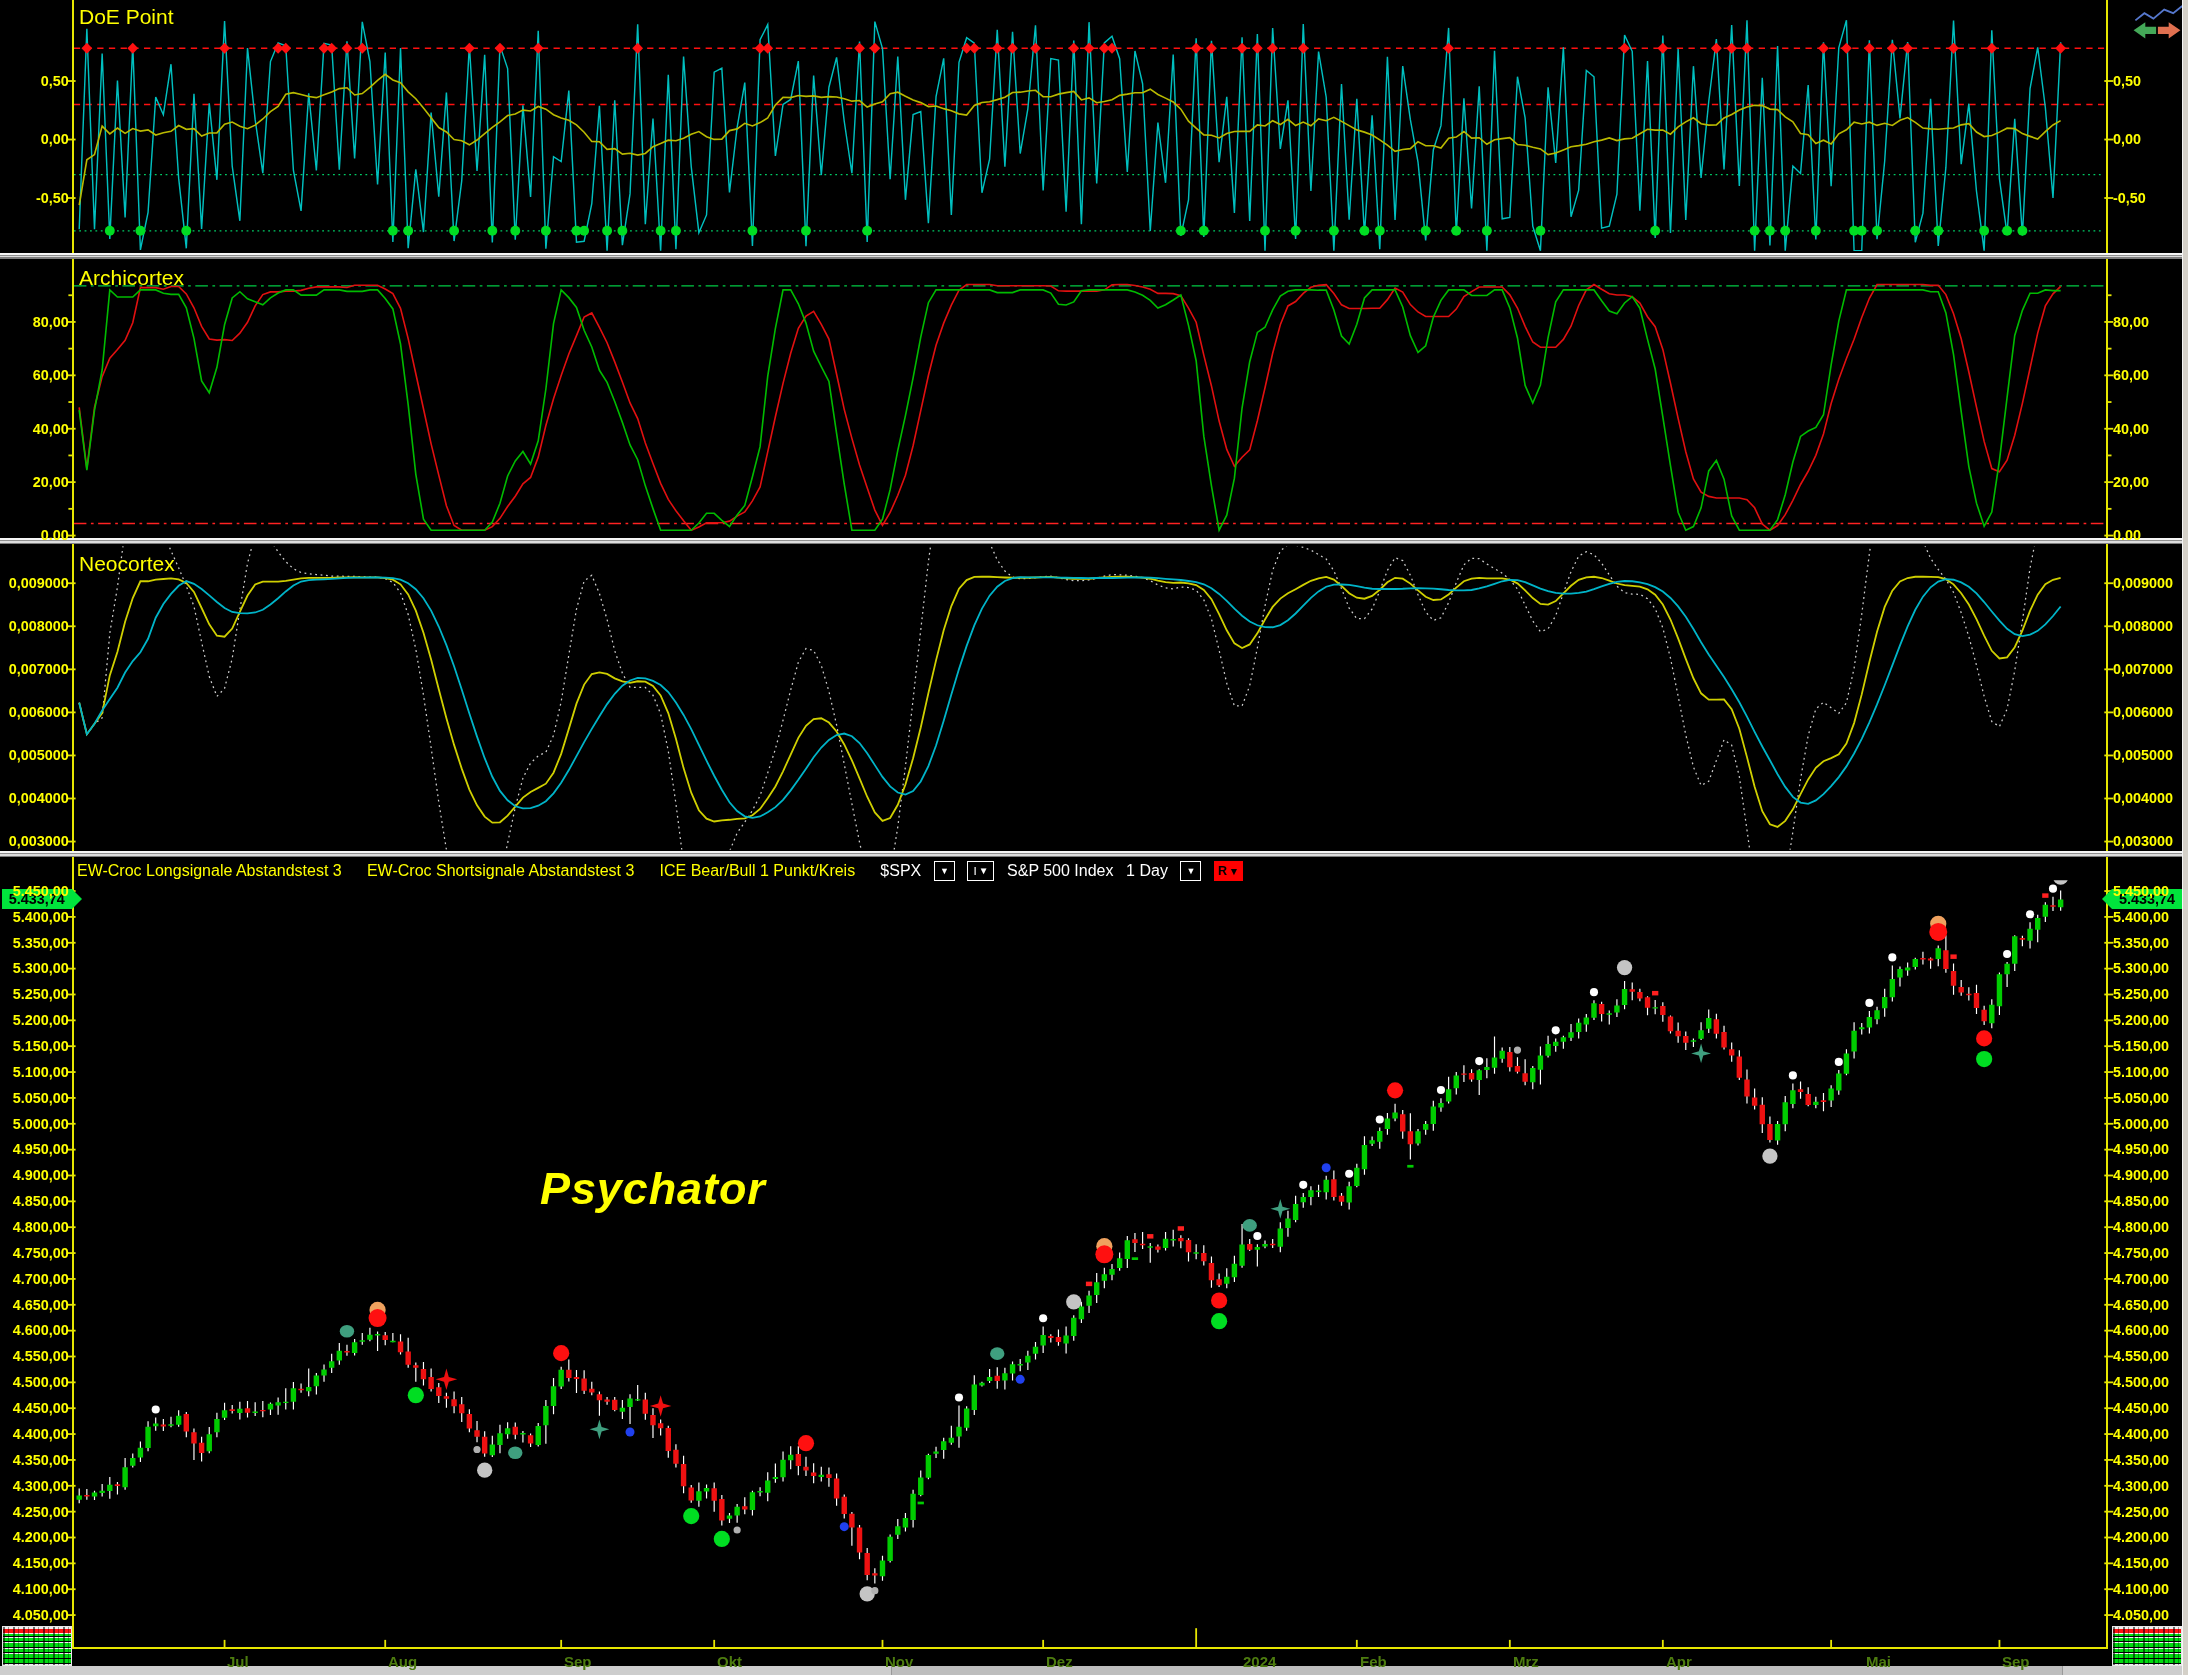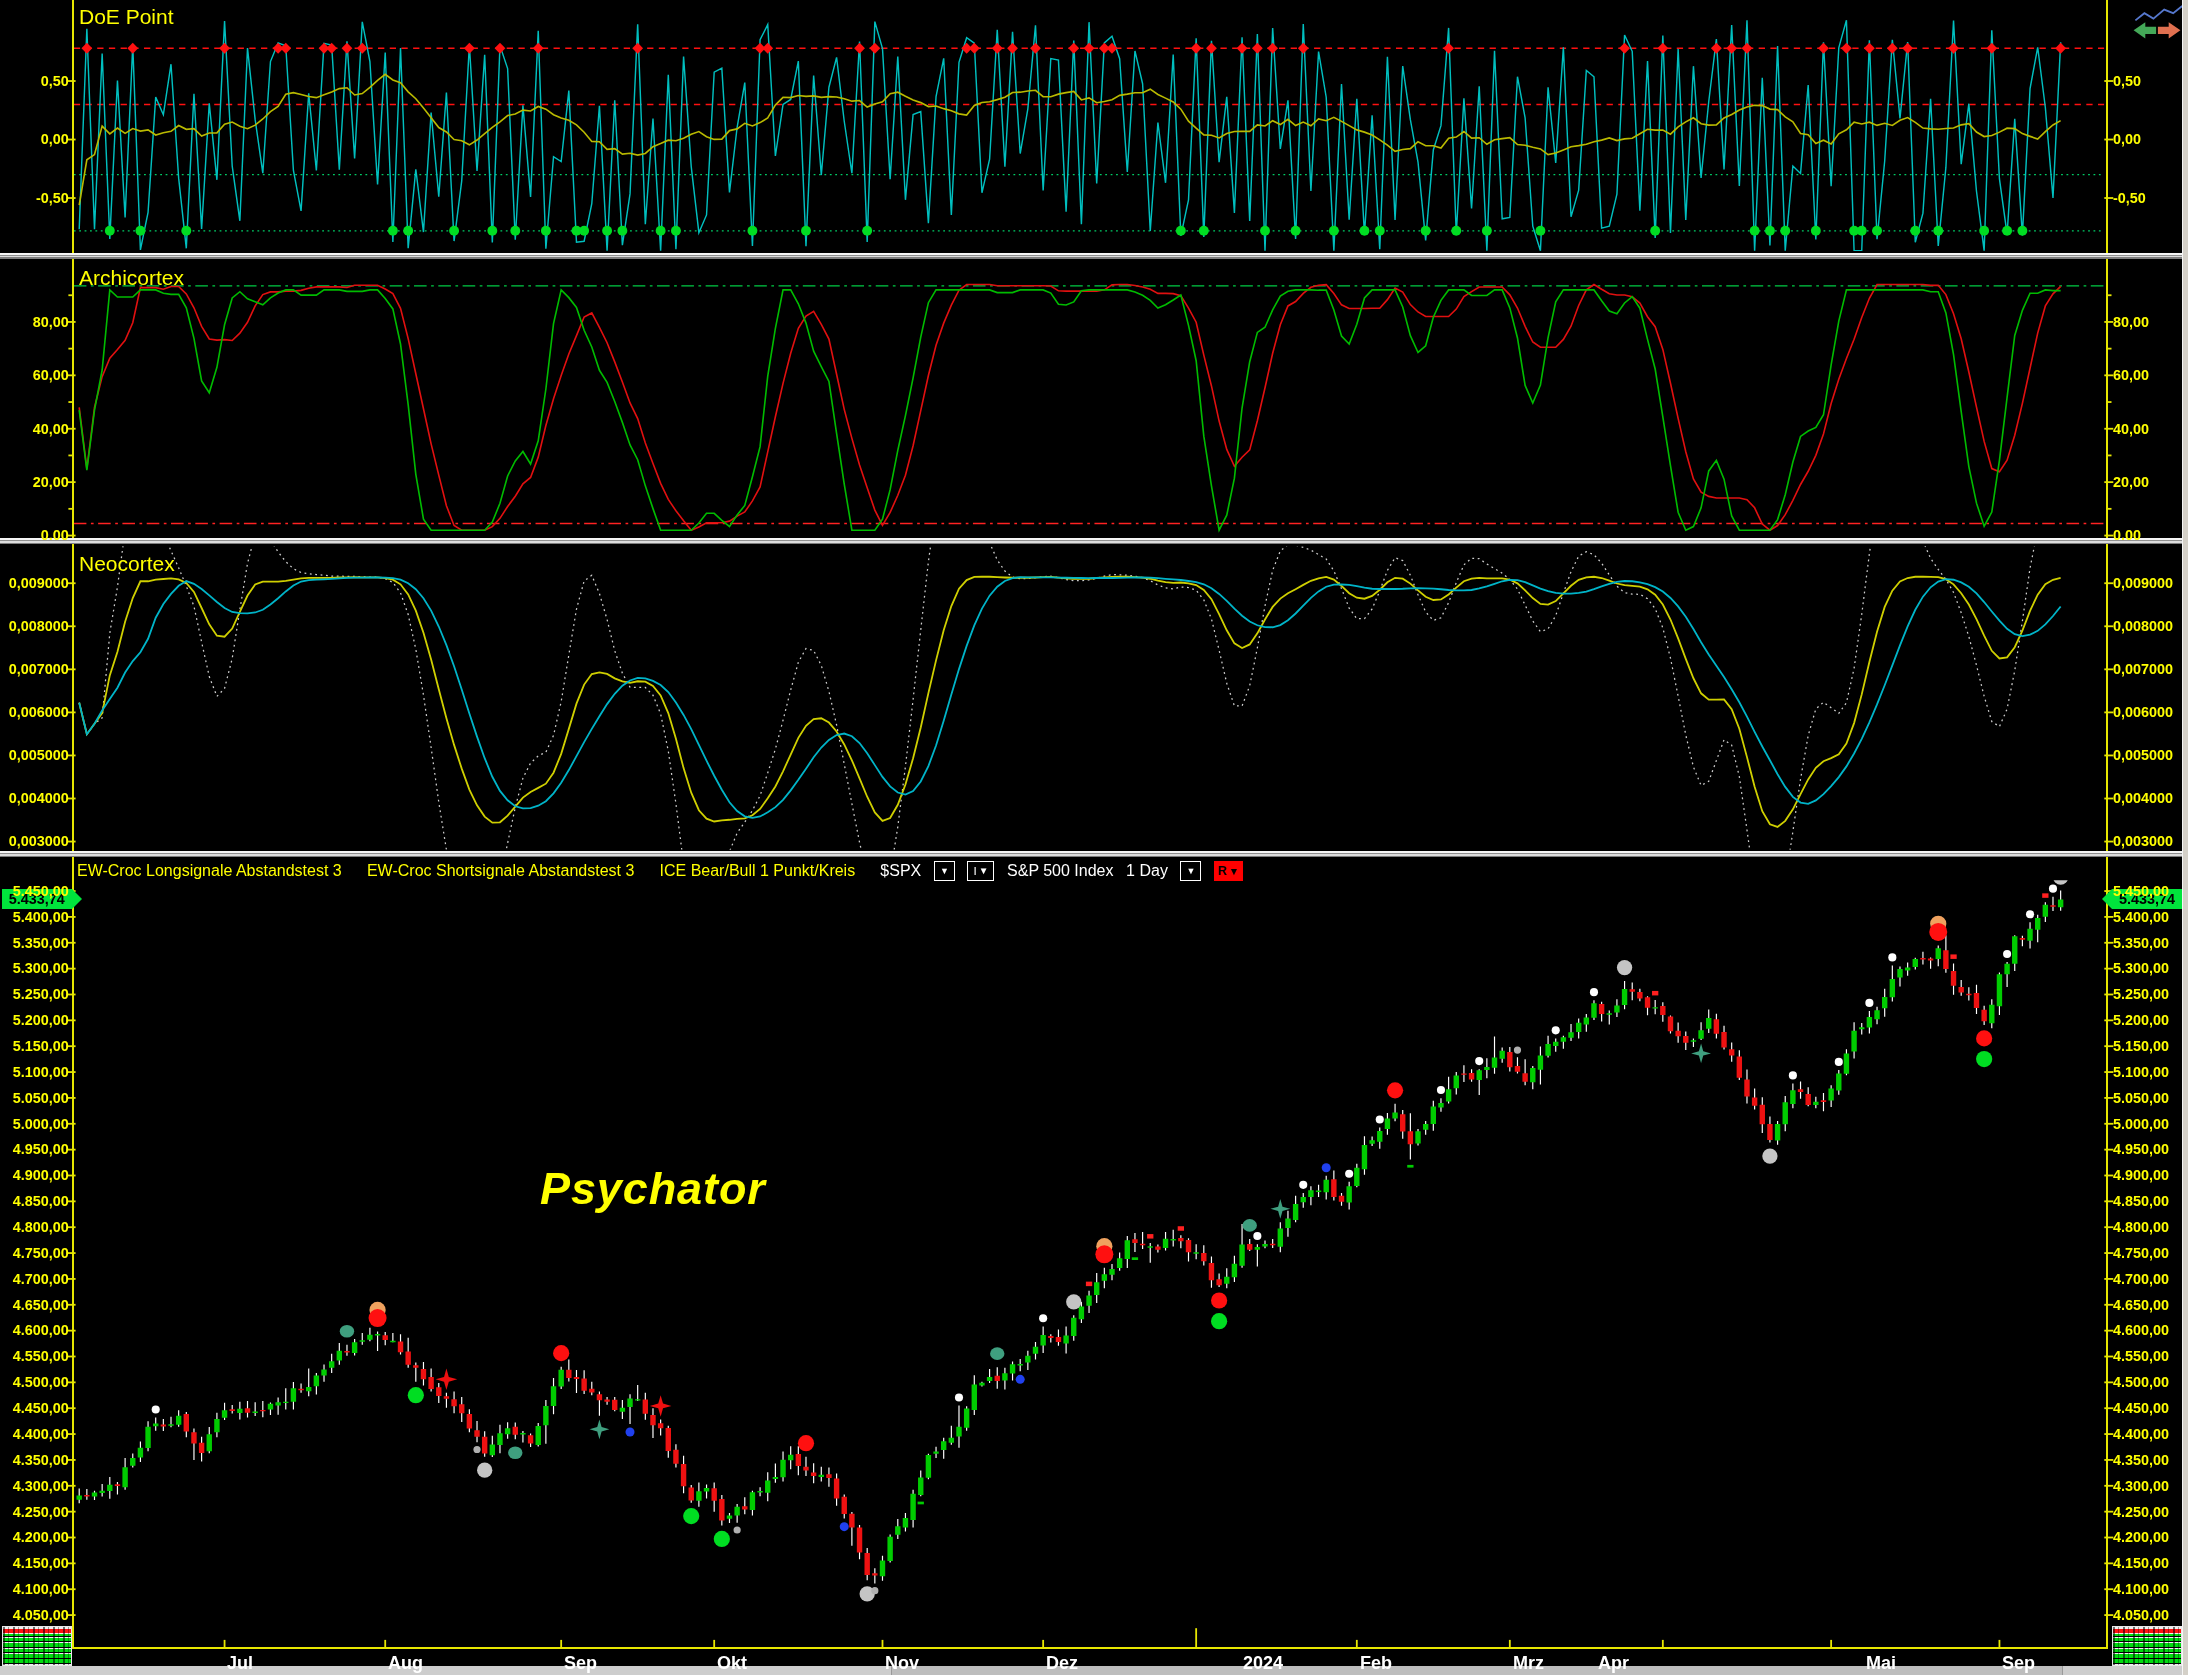--- a/index.html
+++ b/index.html
@@ -5,21 +5,21 @@
   html,body{margin:0;padding:0;background:#000;}
   #root{position:relative;width:2188px;height:1675px;background:#000;overflow:hidden;
         font-family:"Liberation Sans",sans-serif;}
   .axline{position:absolute;background:#e6e600;}
   .sep{position:absolute;left:0;width:2188px;height:6.3px;
        background:linear-gradient(180deg,#f5f5f5 0 1.8px,#8f8f8f 1.8px 2.7px,#dcdcdc 2.7px 4.5px,#7d7d7d 4.5px 6.3px);}
   .panel-title{position:absolute;color:#ffff00;font-size:21px;letter-spacing:0;}
   .ylab{position:absolute;color:#ffff00;font-weight:bold;font-size:14.4px;line-height:14.4px;}
   .ylab.left{width:67px;text-align:right;}
   .ylab.right{text-align:left;}
-  .mon{position:absolute;color:#ffffff;font-weight:bold;font-size:18px;top:1653px;}
+  .mon{position:absolute;color:#4d7c0f;font-weight:bold;font-size:15px;top:1653px;}
   .hdr{position:absolute;top:860px;left:77px;display:flex;align-items:center;gap:12.6px;height:21.6px;}
   .hdr .ind{color:#ffff00;font-size:16px;margin-right:12.6px;white-space:nowrap;text-align:right;}
   .hdr .sym{color:#ffffff;font-size:16px;white-space:nowrap;}
   .ddbtn{width:21px;height:20px;background:#000;border:1.8px solid #fff;color:#fff;font-size:9px;
          display:flex;align-items:center;justify-content:center;box-sizing:border-box;}
   .ibtn{min-width:27px;height:20px;background:#000;border:1.8px solid #fff;color:#fff;font-size:11.7px;
         display:flex;align-items:center;justify-content:center;gap:1.8px;box-sizing:border-box;}
   .rbtn{min-width:29px;height:20px;background:#ff0000;border:0.9px solid #ff0000;color:#000;font-weight:bold;
         font-size:12.6px;display:flex;align-items:center;justify-content:center;gap:1.8px;box-sizing:border-box;}
   .watermark{position:absolute;left:540px;top:1163px;color:#ffff00;font-size:45px;font-weight:bold;
@@ -492,18 +492,18 @@
       <div class="ylab right" style="top: 1608px; left: 2113px;">4.050,00</div>
       <div class="mon" style="left: 227px;">Jul</div>
       <div class="mon" style="left: 388px;">Aug</div>
       <div class="mon" style="left: 564px;">Sep</div>
       <div class="mon" style="left: 717px;">Okt</div>
       <div class="mon" style="left: 885px;">Nov</div>
       <div class="mon" style="left: 1046px;">Dez</div>
       <div class="mon" style="left: 1243px;">2024</div>
       <div class="mon" style="left: 1360px;">Feb</div>
       <div class="mon" style="left: 1513px;">Mrz</div>
-      <div class="mon" style="left: 1598px;">Apr</div>
+      <div class="mon" style="left: 1666px;">Apr</div>
       <div class="mon" style="left: 1834px; padding-left: 32px;">Mai</div>
       <div class="mon" style="left: 2002px;">Sep</div>
     </div>
 </div>
 
 
 </body></html>

